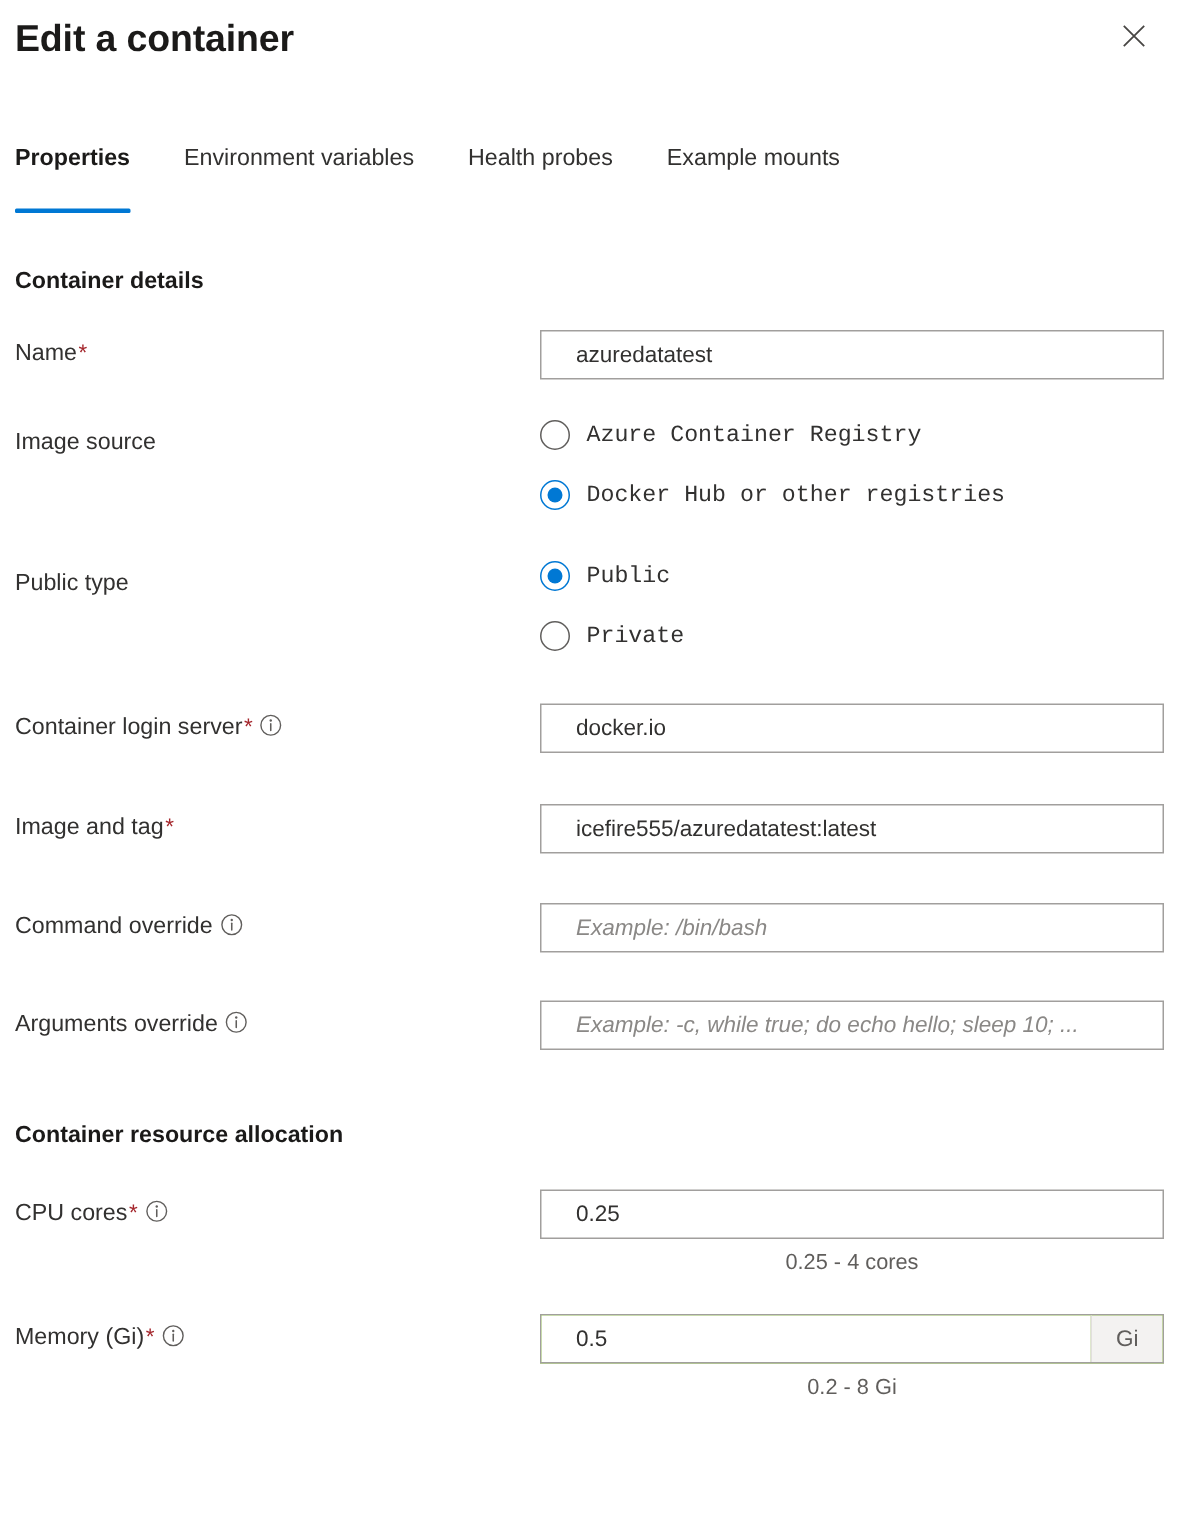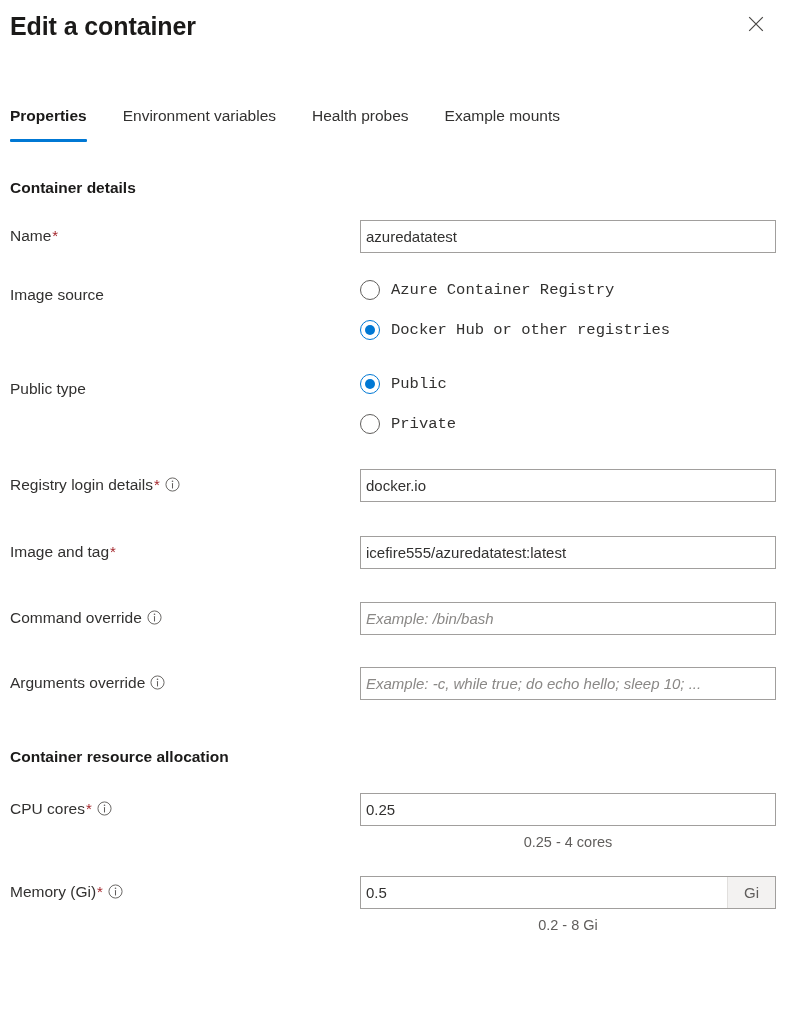--- a/index.html
+++ b/index.html
@@ -53,21 +53,21 @@
     display: flex;
     align-items: flex-end;
     margin-top: 50px;
     padding-left: 10px;
     height: 40px;
   }
   .tab {
     position: relative;
     font-size: 15.5px;
     color: #323130;
-    padding: 0 0 16px 0;
+    padding: 0 0 26px 0;
     margin-right: 36px;
     cursor: pointer;
     white-space: nowrap;
     line-height: 20px;
     background: none;
     border: none;
     font-family: inherit;
   }
   .tab.selected {
     font-weight: 700;
@@ -129,21 +129,21 @@
   
   .textbox {
     box-sizing: border-box;
     width: 100%;
     height: 33px;
     border: 1px solid #a19f9d;
     background: #ffffff;
     font-family: inherit;
     font-size: 15px;
     color: #323130;
-    padding: 0 5px;
+    padding: 0 23px;
     outline: none;
     border-radius: 0;
   }
   .textbox::placeholder {
     color: #8a8886;
     font-style: italic;
     opacity: 1;
   }
 
   .suffix-wrap {
@@ -295,21 +295,21 @@
         <div class="radio-item">
           <span class="radio-mark"></span>
           <span class="radio-label">Private</span>
         </div>
       </div>
     </div>
   </div>
 
   <div class="row row-registry">
     <div class="label">
-      <span>Registry login details</span><span class="req">*</span><span class="info-icon">
+      <span>Container login server</span><span class="req">*</span><span class="info-icon">
         <svg width="15" height="15" viewBox="0 0 16 16" aria-hidden="true">
           <circle cx="8" cy="8" r="7" fill="none" stroke="#605e5c" stroke-width="1"></circle>
           <circle cx="8" cy="4.6" r="0.85" fill="#605e5c"></circle>
           <path d="M8 6.9 L8 11.7" stroke="#605e5c" stroke-width="1.1" stroke-linecap="round"></path>
         </svg>
       </span>
     </div>
     <div class="control">
       <input class="textbox" type="text" value="docker.io" style="">
     </div>

